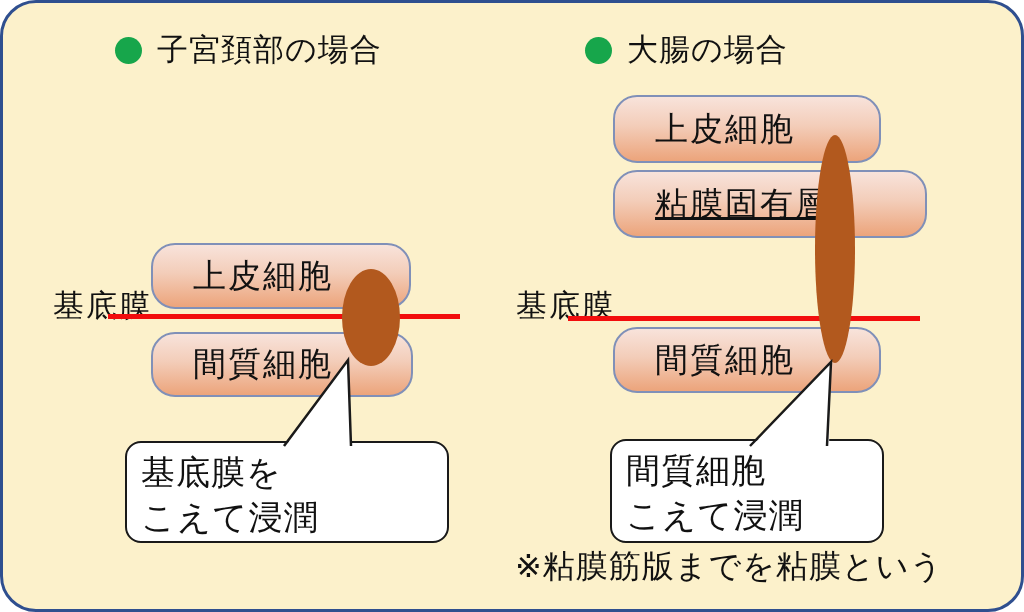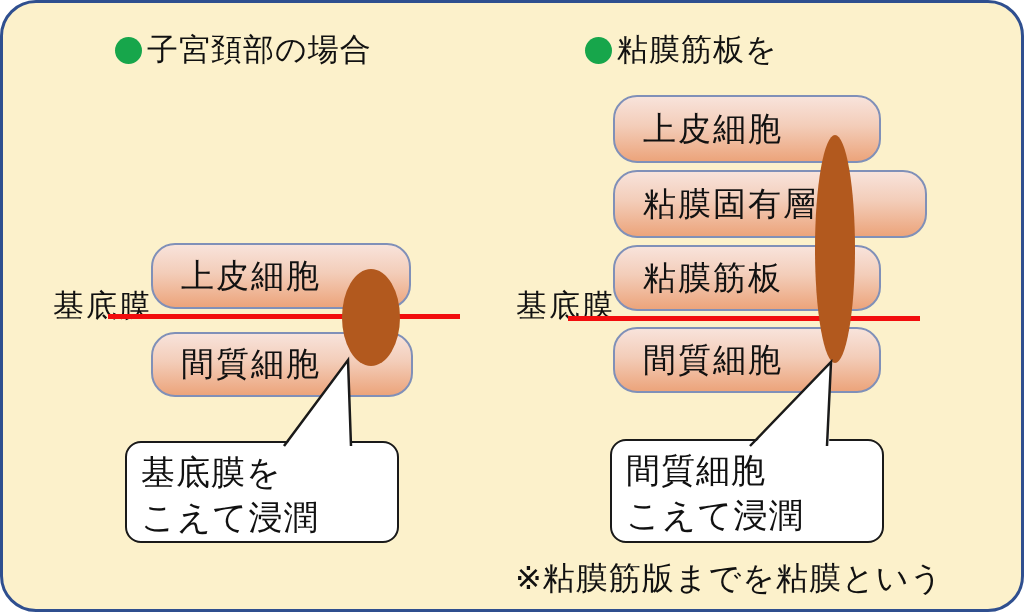--- a/index.html
+++ b/index.html
@@ -16,21 +16,21 @@
     background: #FCF1CB;
     border: 3px solid #2F4F8F;
     border-radius: 36px;
     overflow: hidden;
     color: #111;
   }
   .section-title {
     position: absolute;
     display: flex;
     align-items: center;
-    gap: 5px;
+    gap: 15px;
     font-size: 31px;
     letter-spacing: 1px;
     white-space: nowrap;
   }
   .bullet {
     width: 27px;
     height: 27px;
     border-radius: 50%;
     background: #17A64B;
     flex: 0 0 auto;
@@ -50,21 +50,21 @@
     z-index: 3;
   }
   .layer-box {
     position: absolute;
     box-sizing: border-box;
     border: 2px solid #8090B8;
     border-radius: 24px;
     background: linear-gradient(180deg, #F8E3DB 0%, #F3CDB9 45%, #ECA47B 100%);
     display: flex;
     align-items: center;
-    padding-left: 28px;
+    padding-left: 40px;
     font-size: 33px;
     letter-spacing: 2px;
     white-space: nowrap;
     z-index: 2;
   }
   .invasion-ellipse {
     position: absolute;
     background: #B2591E;
     border-radius: 50%;
     z-index: 4;
@@ -87,78 +87,75 @@
     left: 0;
     top: 0;
     width: 1024px;
     height: 612px;
     z-index: 6;
     pointer-events: none;
   }
   .footnote {
     position: absolute;
     left: 512px;
-    top: 554px;
+    top: 542px;
     font-size: 32px;
     letter-spacing: 1px;
     white-space: nowrap;
   }
   
   .title-left  { left: 112px; top: 26px; }
   .title-right { left: 582px; top: 26px; }
   .membrane-left  { left: 24px;  top: 282px; }
   .membrane-right { left: 487px; top: 282px; }
   .line-left  { left: 105px; top: 311px; width: 352px; }
   .line-right { left: 565px; top: 313px; width: 352px; }
   .box-l1 { left: 148px; top: 240px; width: 260px; height: 66px; }
   .box-l2 { left: 148px; top: 329px; width: 262px; height: 65px; }
   .box-r1 { left: 610px; top: 92px;  width: 268px; height: 68px; }
-  .box-r2 { left: 610px; top: 167px; width: 314px; height: 68px; }
+  .box-r2 { left: 610px; top: 167px; width: 314px; height: 68px; text-decoration: underline; }
   .box-r3 { left: 610px; top: 242px; width: 268px; height: 66px; }
   .box-r4 { left: 610px; top: 324px; width: 268px; height: 66px; }
   .ellipse-left  { left: 339px; top: 266px; width: 58px; height: 97px; }
   .ellipse-right { left: 812px; top: 132px; width: 40px; height: 228px; }
-  .callout-left  { left: 122px; top: 438px; width: 274px; height: 102px; }
+  .callout-left  { left: 122px; top: 438px; width: 324px; height: 102px; }
   .callout-right { left: 607px; top: 436px; width: 274px; height: 104px; }
 </style>
 </head>
 <body>
 
 <div class="canvas">
 
   <div class="section-title title-left">
     <span class="bullet"></span>
     <span>子宮頚部の場合</span>
   </div>
   <div class="section-title title-right">
     <span class="bullet"></span>
-    <span>粘膜筋板を</span>
+    <span>大腸の場合</span>
   </div>
 
   <div class="membrane-label membrane-left">基底膜</div>
   <div class="membrane-label membrane-right">基底膜</div>
 
   <div class="red-line line-left"></div>
   <div class="red-line line-right"></div>
 
   <div class="layer-box box-l1">
     <span>上皮細胞</span>
   </div>
   <div class="layer-box box-l2">
     <span>間質細胞</span>
   </div>
 
   <div class="layer-box box-r1">
     <span>上皮細胞</span>
   </div>
   <div class="layer-box box-r2">
     <span>粘膜固有層</span>
-  </div>
-  <div class="layer-box box-r3">
-    <span>粘膜筋板</span>
   </div>
   <div class="layer-box box-r4">
     <span>間質細胞</span>
   </div>
 
   <div class="invasion-ellipse ellipse-left"></div>
   <div class="invasion-ellipse ellipse-right"></div>
 
   <div class="callout callout-left">
     <div>基底膜を</div>

